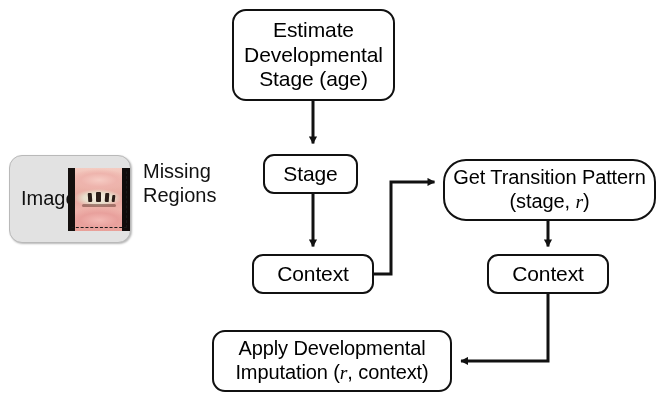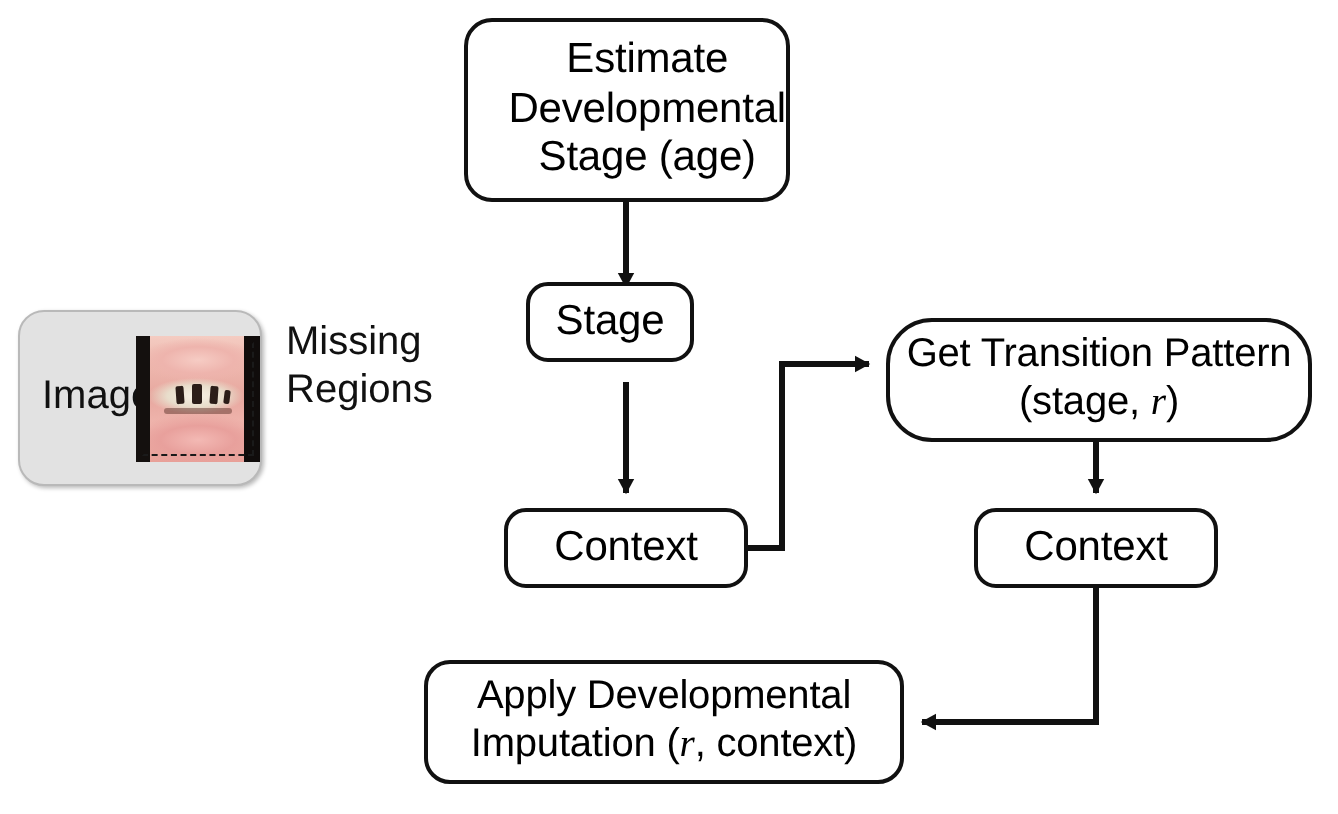--- a/index.html
+++ b/index.html
@@ -41,25 +41,24 @@
     display: block;
     white-space: pre-line;
   }
 
   
   #node-estimate {
     left: 232px; top: 9px;
     width: 163px; height: 92px;
     font-size: 21px;
     border-radius: 14px;
-    justify-content: flex-end;
   }
   #node-stage {
-    left: 263px; top: 141px;
-    width: 84px; height: 40px;
+    left: 263px; top: 154px;
+    width: 95px; height: 40px;
     font-size: 21px;
     border-radius: 11px;
     align-items: center;
   }
   #node-context-left {
     left: 252px; top: 254px;
     width: 122px; height: 40px;
     font-size: 21px;
     border-radius: 11px;
   }

